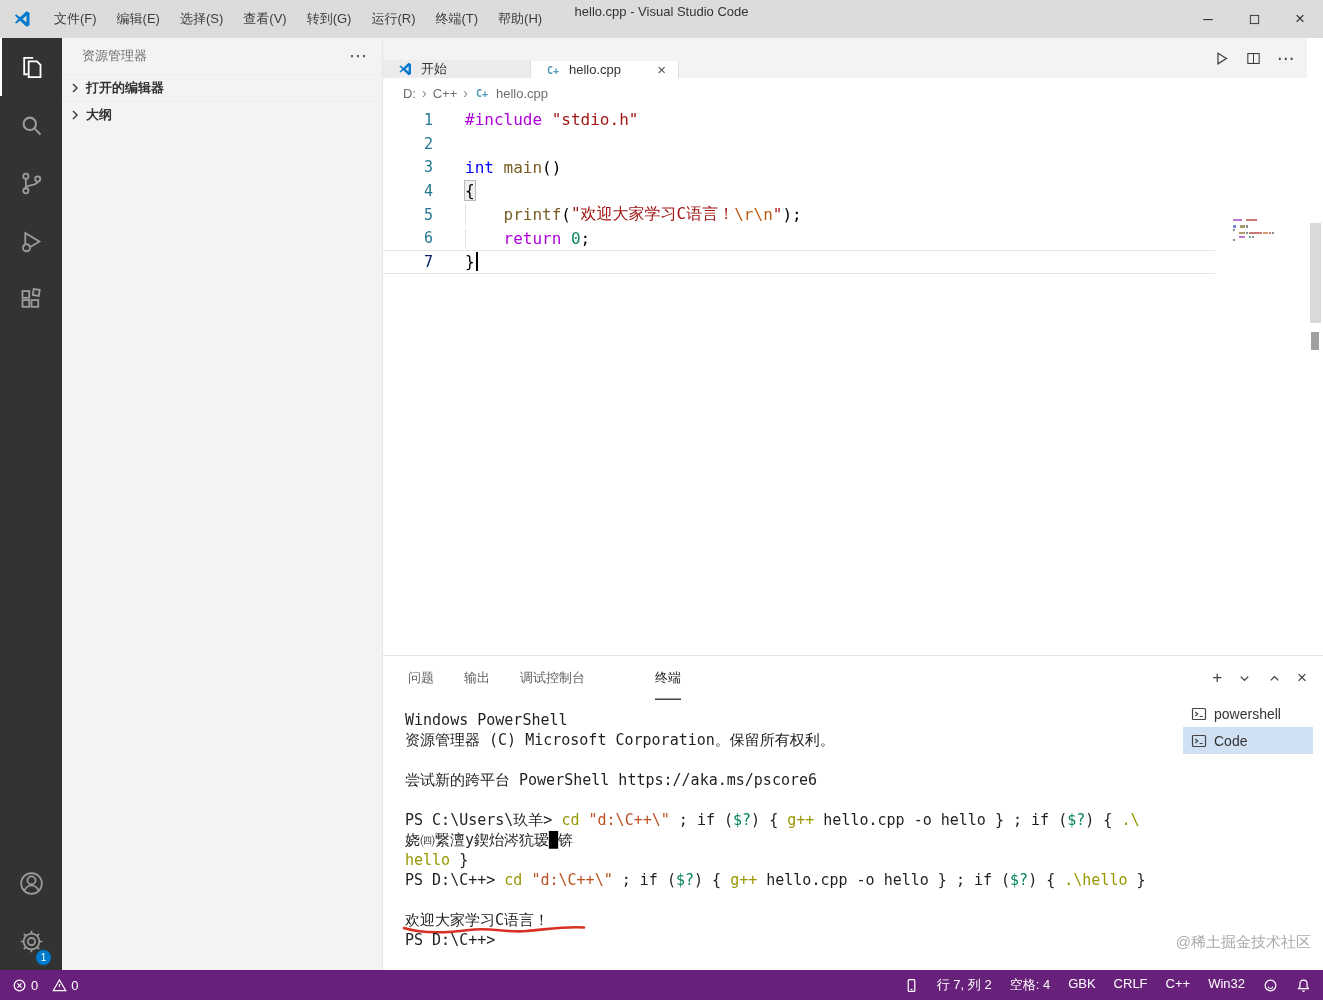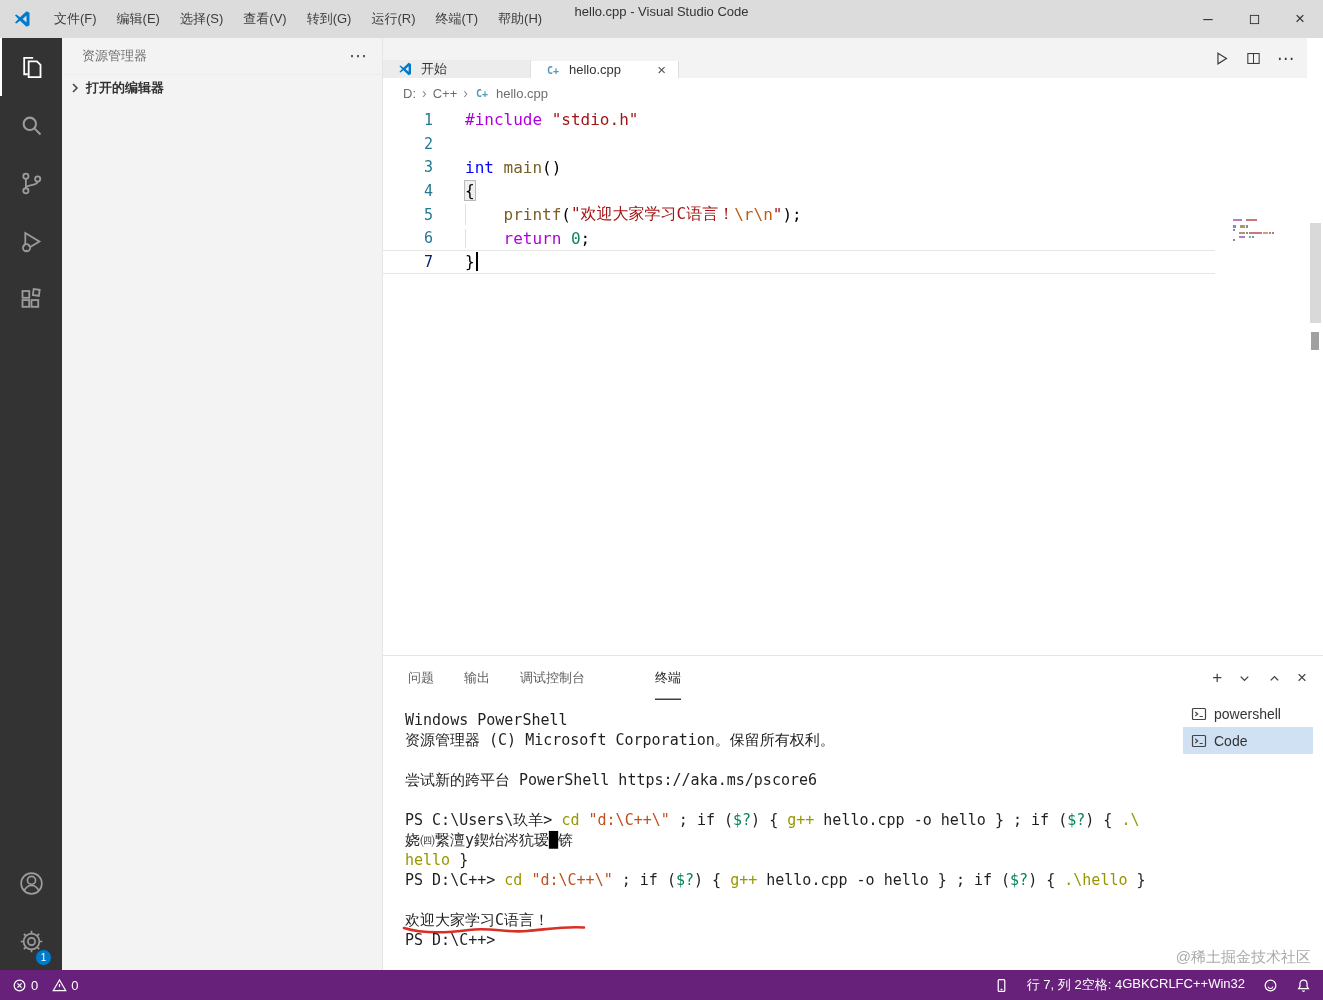--- a/index.html
+++ b/index.html
@@ -95,23 +95,23 @@
 .term-ic{color:#444;display:flex;}
 .term-ic svg{width:16px;height:16px;}
 
 
 .statusbar{position:absolute;left:0;right:0;bottom:0;height:30px;background:#68217a;color:#fff;display:flex;align-items:center;padding:0 12px;font-size:13px;z-index:40;}
 .st-left{display:flex;align-items:center;gap:4px;}
 .st-left .gap{width:6px;}
 .st-ic{display:flex;}
 .st-ic svg{width:15px;height:15px;}
 .st-right{margin-left:auto;display:flex;align-items:center;gap:18px;}
-.st-items{display:flex;}
-
-.watermark{position:absolute;right:12px;bottom:33px;font-size:15px;color:#9b9b9b;opacity:.85;z-index:25;}
+.st-items{display:flex;gap:18px;}
+
+.watermark{position:absolute;right:12px;bottom:48px;font-size:15px;color:#9b9b9b;opacity:.85;z-index:25;}
 </style>
 </head>
 <body>
 
 <div class="titlebar">
   <div class="tb-logo">
     <svg viewBox="0 0 24 24">
         <path fill="#007acc" d="M17.4 2.8 21 4.5v15l-3.6 1.7-7.8-7.2-4.3 3.3-1.8-.9 4.2-4.4-4.2-4.4 1.8-.9 4.3 3.3zM17.4 7.7l-4.6 4.3 4.6 4.3z"></path>
       </svg>
   </div>
@@ -198,20 +198,28 @@
     <span class="sb-more">⋯</span>
   </div>
   <div>
       <div class="sb-section">
         <span class="chev">
           <svg viewBox="0 0 16 16" fill="none" stroke="currentColor" stroke-width="1.5">
             <path d="M6 4l4 4-4 4"></path>
           </svg>
         </span>
         <span>打开的编辑器</span>
+      </div>
+      <div class="sb-section">
+        <span class="chev">
+          <svg viewBox="0 0 16 16" fill="none" stroke="currentColor" stroke-width="1.5">
+            <path d="M6 4l4 4-4 4"></path>
+          </svg>
+        </span>
+        <span>大纲</span>
       </div>
     </div>
 </div>
 
 <div class="tabbar">
     <div class="tab">
       <span class="tab-icon">
         <svg viewBox="0 0 24 24">
           <path fill="#007acc" d="M17.4 2.8 21 4.5v15l-3.6 1.7-7.8-7.2-4.3 3.3-1.8-.9 4.2-4.4-4.2-4.4 1.8-.9 4.3 3.3zM17.4 7.7l-4.6 4.3 4.6 4.3z"></path>
         </svg>

